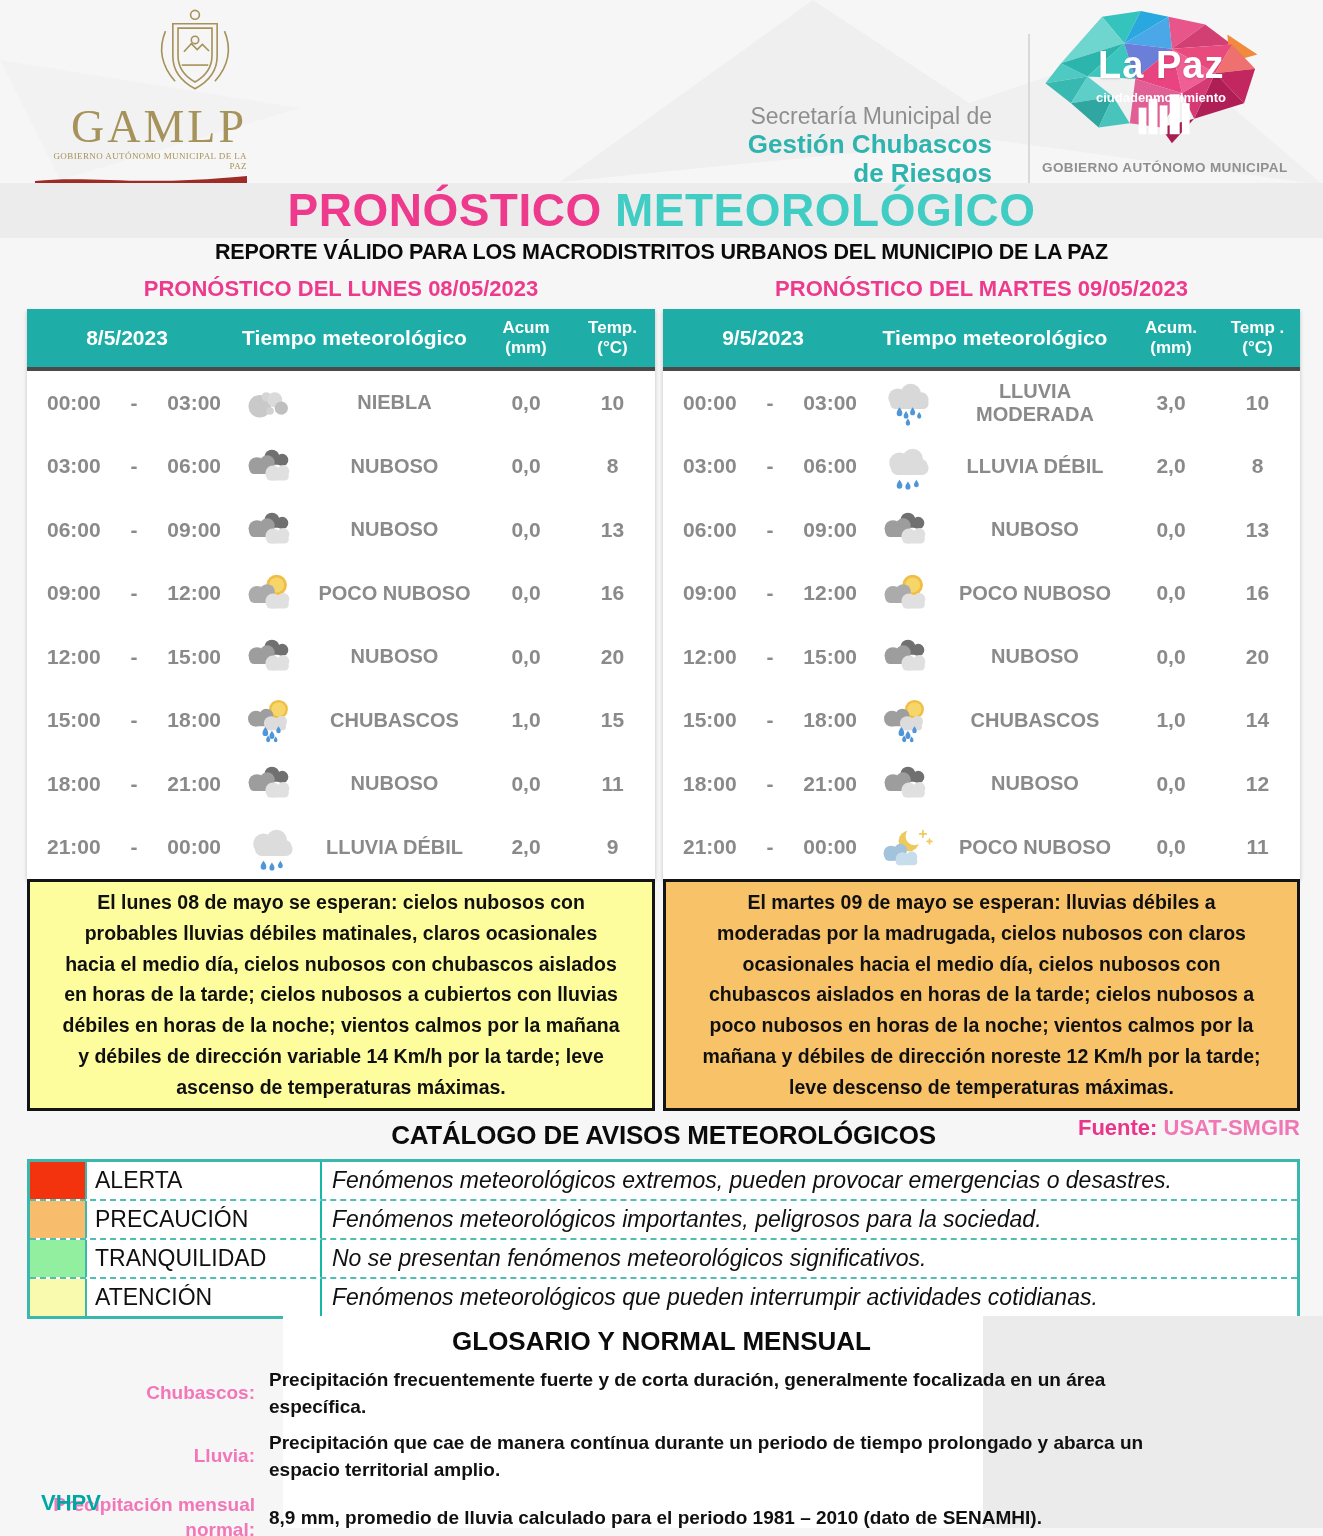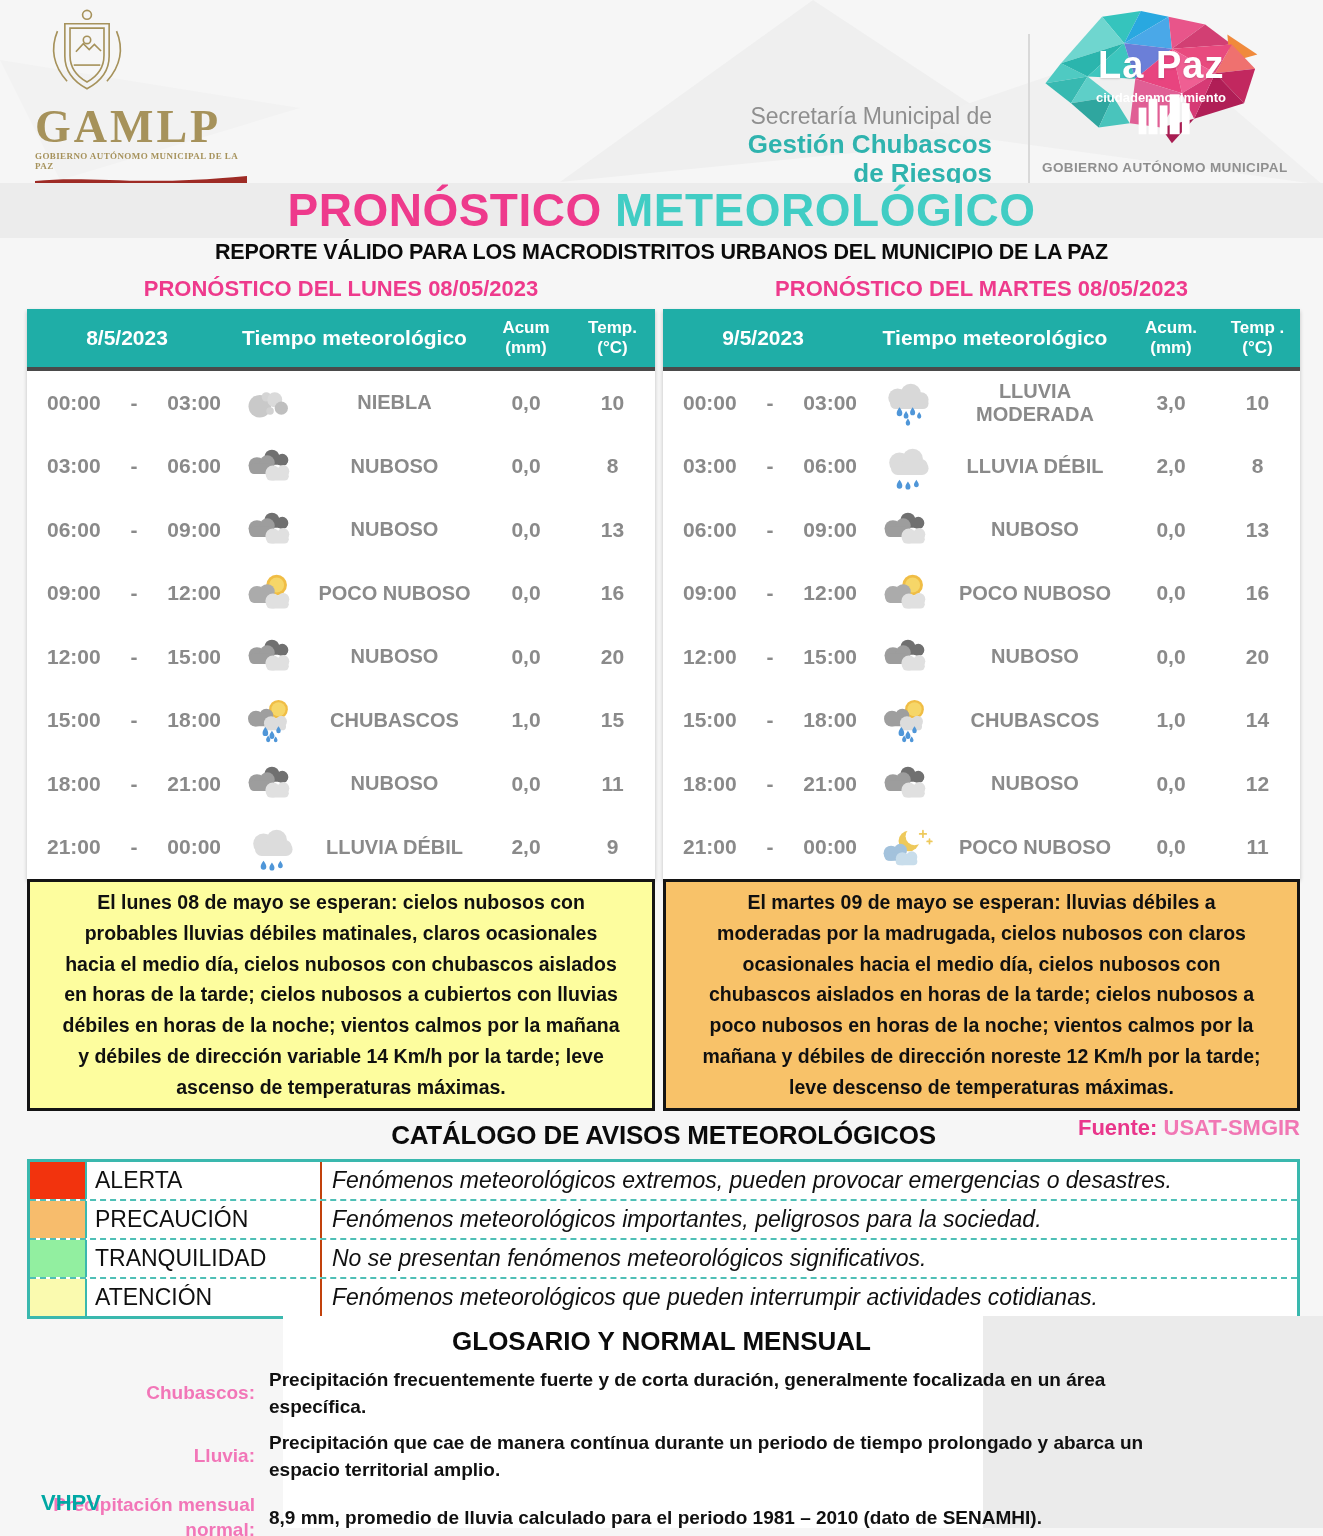--- a/index.html
+++ b/index.html
@@ -5,21 +5,21 @@
   html,body{margin:0;padding:0;background:#e9e9e9;}
   .page{position:relative;width:1323px;height:1536px;background:#f6f6f6;overflow:hidden;
         font-family:"Liberation Sans", sans-serif;}
   
   .facet{position:absolute;pointer-events:none;}
   .facet-a{left:560px;top:0;width:460px;height:182px;background:#efefef;clip-path:polygon(0 100%,55% 0,100% 75%);}
   .facet-b{left:900px;top:40px;width:423px;height:145px;background:#f0f0f0;clip-path:polygon(0 60%,60% 0,100% 100%);}
   .facet-c{left:0;top:60px;width:300px;height:120px;background:#f2f2f2;clip-path:polygon(0 0,100% 40%,20% 100%);}
 
   
-  .gamlp{position:absolute;left:35px;top:6px;width:212px;text-align:left;font-weight:bold;}
+  .gamlp{position:absolute;left:35px;top:6px;width:212px;text-align:right;}
   .gamlp-acronym{font-family:"Liberation Serif", serif;font-size:46px;line-height:.92;color:#a6925b;letter-spacing:3px;}
   .gamlp-sub{font-family:"Liberation Serif", serif;font-size:9px;color:#a6925b;letter-spacing:.4px;margin-top:3px;}
   .gamlp-ribbon{margin-top:2px;}
 
   .secretaria{position:absolute;left:724px;top:64px;width:268px;text-align:right;line-height:1.12;margin-top:40px;}
   .secretaria .l1{font-size:23px;color:#8f8f8f;}
   .secretaria .l2,.secretaria .l3{font-size:26px;font-weight:bold;color:#2fb3ae;}
 
   .hdr-divider{position:absolute;left:1028px;top:34px;width:2px;height:150px;background:#d9d9d9;}
 
@@ -63,21 +63,21 @@
   .fuente .fl{color:#e9368b;} .fuente .fv{color:#f177b4;}
 
   
   .catalog{position:absolute;left:27px;top:1120px;width:1273px;}
   .catalog-title{text-align:center;font-size:26px;font-weight:bold;color:#0b0b0b;letter-spacing:-.2px;}
   .catalog-table{margin-top:8px;border:3px solid #3ab8ae;background:#fff;}
   .cat-row{display:flex;height:37px;border-top:2px dashed #4fbfb6;}
   .cat-row:first-child{border-top:none;}
   .cat-swatch{width:55px;border-right:2px solid #3ab8ae;}
   .cat-label{width:225px;display:flex;align-items:center;padding-left:8px;font-size:23px;color:#101010;
-             border-right:2px solid #c2410c;}
+             border-right:2px solid #14b8a6;}
   .cat-desc{flex:1;display:flex;align-items:center;padding-left:10px;font-size:23px;font-style:italic;color:#101010;}
 
   
   .glossary{position:absolute;left:0;top:1316px;width:1323px;height:220px;}
   .g-bg-white{position:absolute;left:283px;top:0;width:700px;height:212px;background:#fff;}
   .g-bg-gray{position:absolute;left:983px;top:0;width:340px;height:212px;background:#ebebeb;}
   .g-content{position:relative;z-index:1;}
   .glossary-title{text-align:center;font-size:26px;font-weight:bold;color:#0b0b0b;padding-top:10px;}
   .gloss-row{display:flex;align-items:center;margin-top:10px;}
   .gloss-term{width:255px;text-align:right;padding-right:14px;color:#f276b8;font-weight:bold;font-size:19px;line-height:1.3;}
@@ -408,21 +408,21 @@
           </div>
         <div class="c-cond"><span>LLUVIA DÉBIL</span></div>
         <div class="c-acum">2,0</div>
         <div class="c-temp">9</div>
       </div>
     </div>
     <div class="summary" style="background: rgb(253, 253, 158);">El lunes 08 de mayo se esperan: cielos nubosos con probables lluvias débiles matinales, claros ocasionales hacia el medio día, cielos nubosos con chubascos aislados en horas de la tarde; cielos nubosos a cubiertos con lluvias débiles en horas de la noche; vientos calmos por la mañana y débiles de dirección variable 14 Km/h por la tarde; leve ascenso de temperaturas máximas.</div>
   </div>
 
   <div class="fcol right">
-    <div class="fcol-title">PRONÓSTICO DEL MARTES 08/05/2023</div>
+    <div class="fcol-title">PRONÓSTICO DEL MARTES 09/05/2023</div>
     <div class="wtable">
       <div class="wtable-header" style="background: rgb(31, 174, 167);">
         <div class="h-date">9/5/2023</div>
         <div class="h-weather">Tiempo meteorológico</div>
         <div class="h-acum">
             <div>Acum.</div>
             <div>(mm)</div>
           </div>
         <div class="h-temp">
             <div>Temp .</div>

